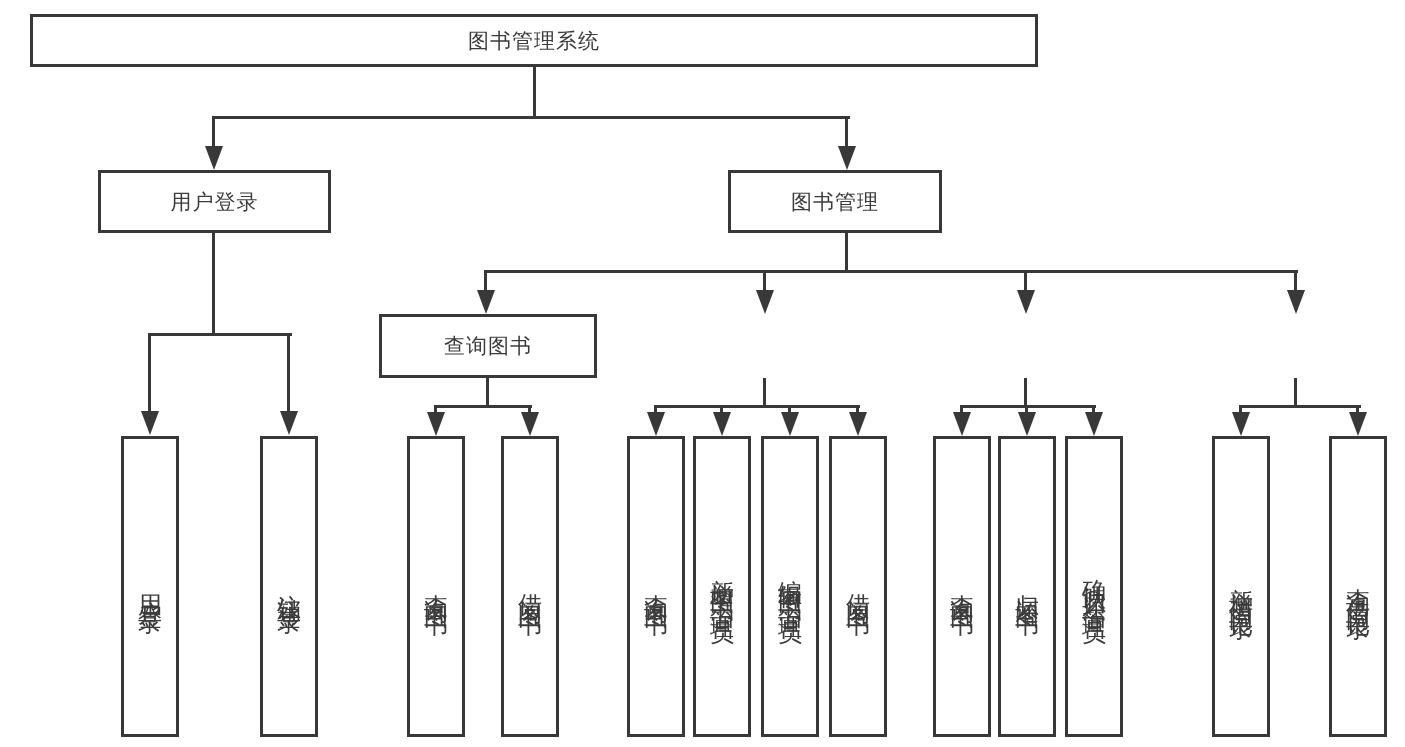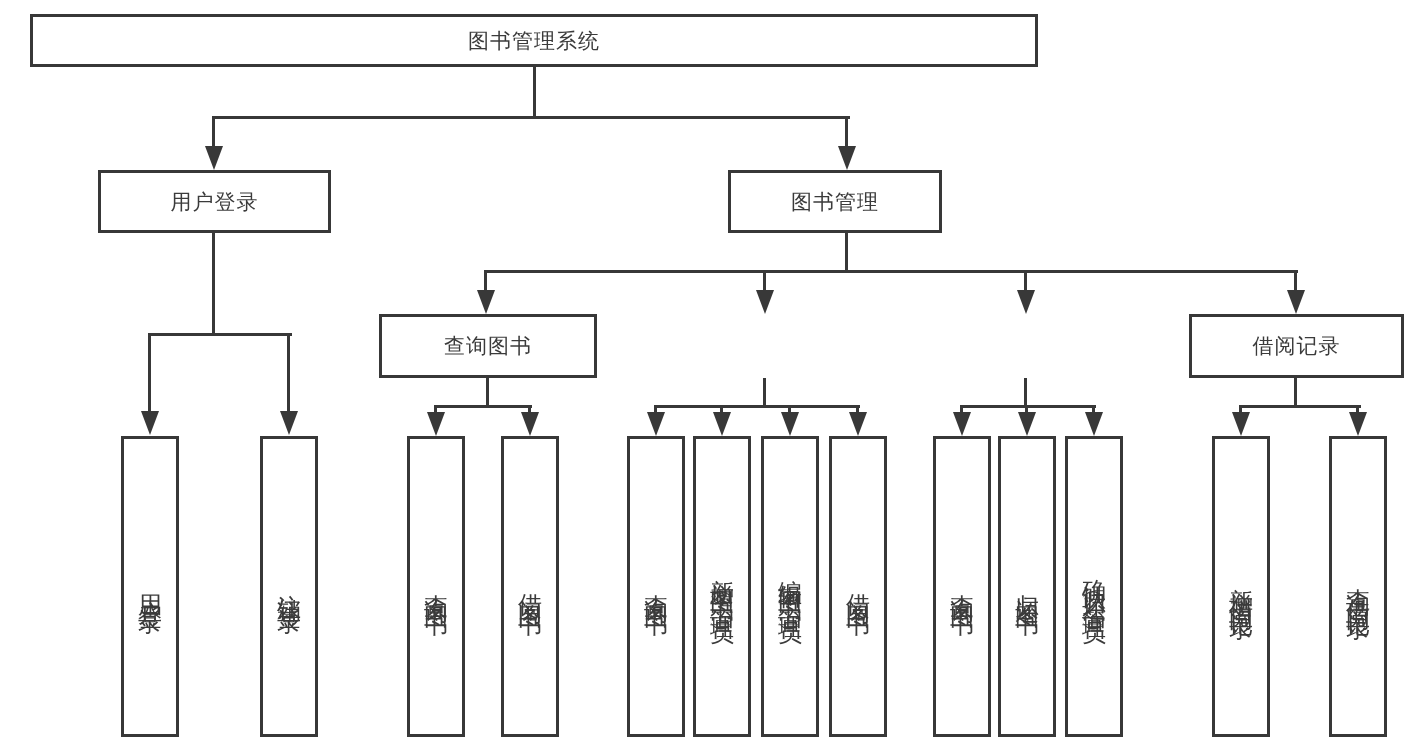--- a/index.html
+++ b/index.html
@@ -58,21 +58,20 @@
   <div class="line" style="left:468px; top:270px; width:3px; height:20px;"></div>
   <div class="arrowhead" style="left:461px; top:290px;"></div>
   <div class="line" style="left:747px; top:270px; width:3px; height:20px;"></div>
   <div class="arrowhead" style="left:740px; top:290px;"></div>
   <div class="line" style="left:1008px; top:270px; width:3px; height:20px;"></div>
   <div class="arrowhead" style="left:1001px; top:290px;"></div>
   <div class="line" style="left:1278px; top:270px; width:3px; height:20px;"></div>
   <div class="arrowhead" style="left:1271px; top:290px;"></div>
 
   <div class="box hbox" style="left:363px; top:314px; width:218px; height:64px;">查询图书</div>
-  <div class="box hbox" style="left:1173px; top:314px; width:215px; height:64px;">借阅记录</div>
 
   <div class="line" style="left:470px; top:378px; width:3px; height:29px;"></div>
   <div class="line" style="left:418px; top:405px; width:98px; height:3px;"></div>
   <div class="line" style="left:418px; top:405px; width:3px; height:7px;"></div>
   <div class="arrowhead" style="left:411px; top:412px;"></div>
   <div class="line" style="left:512px; top:405px; width:3px; height:7px;"></div>
   <div class="arrowhead" style="left:505px; top:412px;"></div>
 
   <div class="line" style="left:747px; top:378px; width:3px; height:29px;"></div>
   <div class="line" style="left:638px; top:405px; width:206px; height:3px;"></div>

